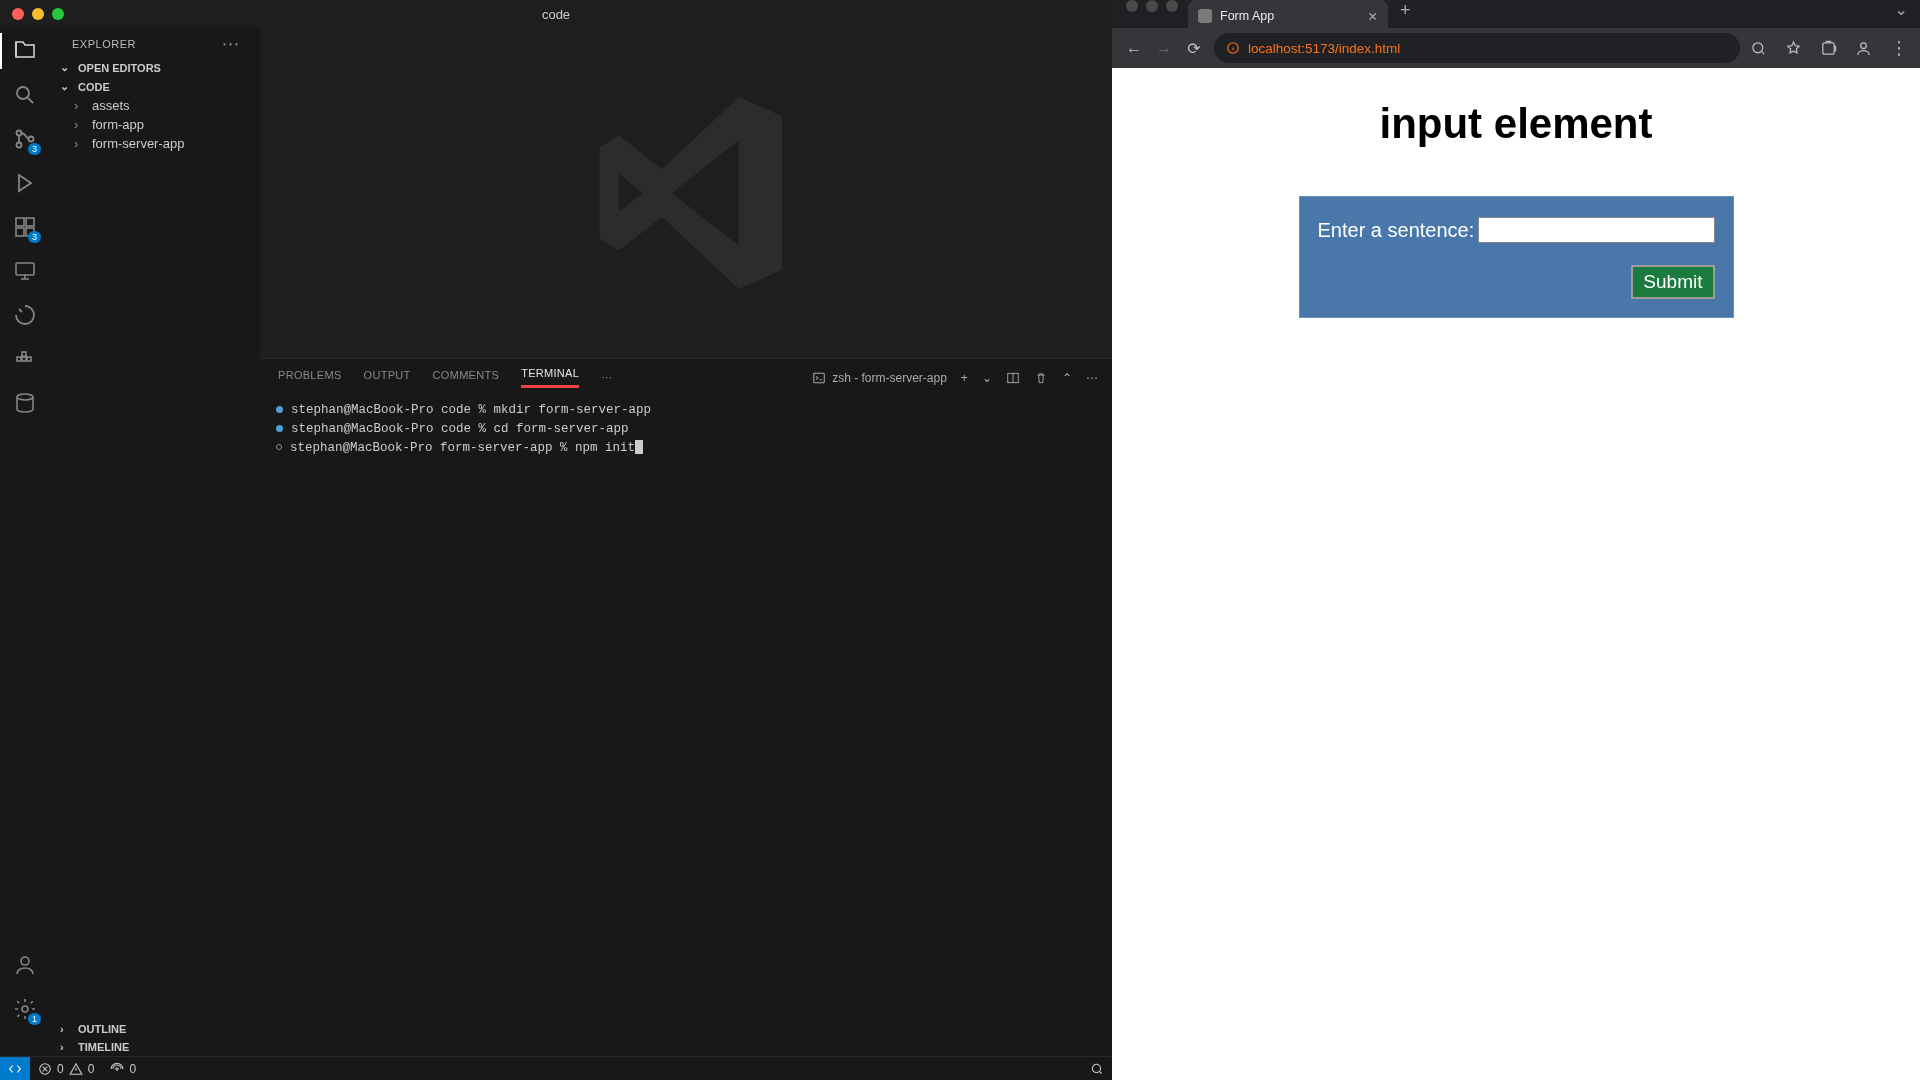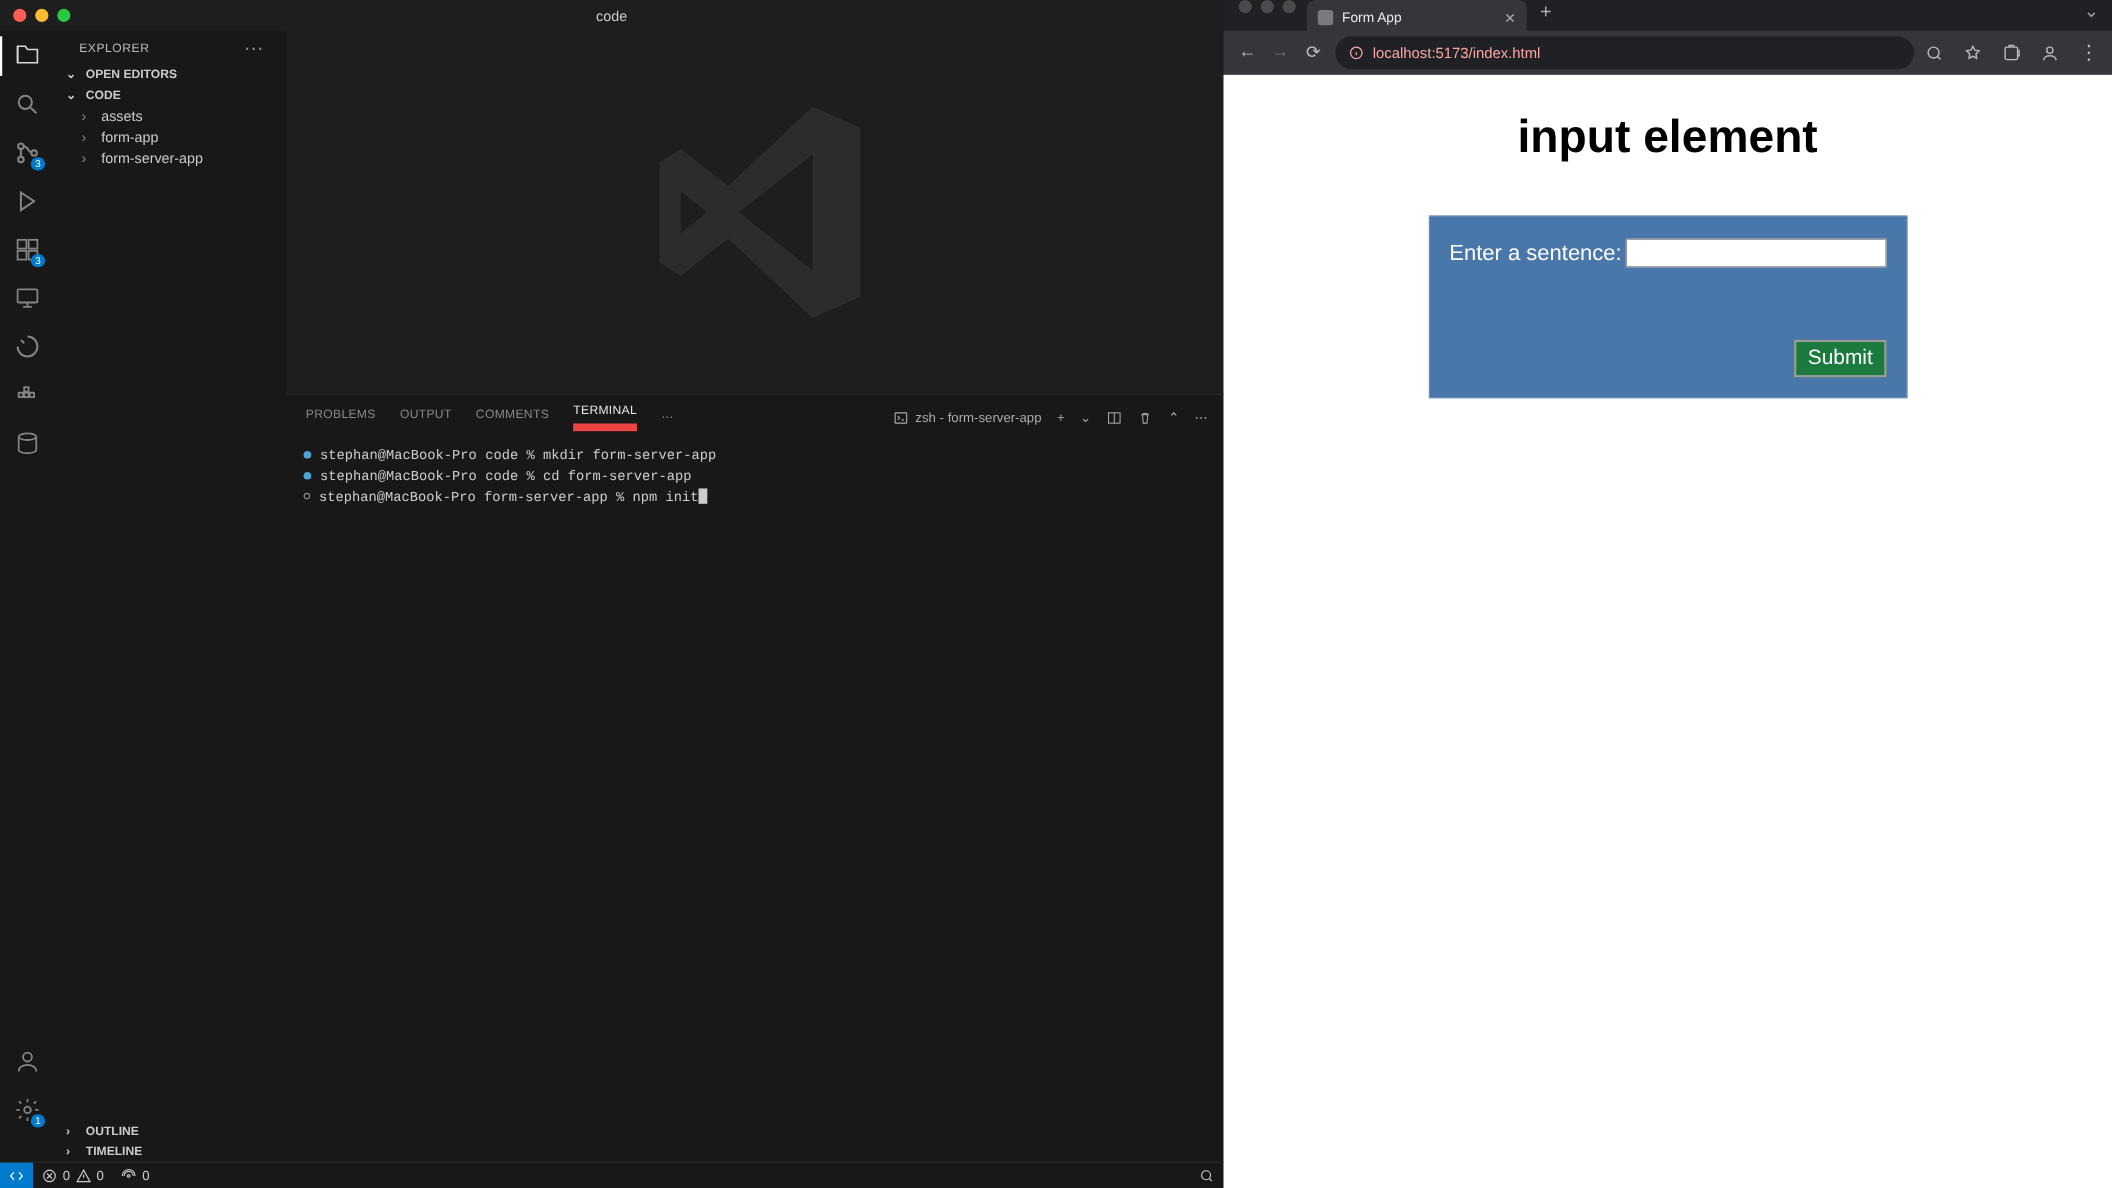--- a/index.html
+++ b/index.html
@@ -44,21 +44,21 @@
 
 .editor-col { flex:1; display:flex; flex-direction:column; min-width:0;}
 .editor-empty { flex: 0 0 330px; background:#1e1e1e; display:flex; align-items:center; justify-content:center;}
 .vscode-logo { width:240px; height:240px; opacity:0.06; }
 .vscode-logo svg { width:100%; height:100%;}
 
 
 .panel { flex:1; background:#181818; border-top:1px solid #2a2a2a; display:flex; flex-direction:column; min-height:0;}
 .panel-tabs { display:flex; align-items:center; gap:22px; padding: 8px 14px 4px 18px; font-size:11px; color:#888; border-bottom:1px solid transparent;}
 .panel-tab { padding-bottom:6px; cursor:default; letter-spacing:0.3px;}
-.panel-tab.active { color:#e7e7e7; border-bottom:7px solid #ef4444;}
+.panel-tab.active { color:#e7e7e7; border-bottom:3px solid #ef4444;}
 .panel-tools { margin-left:auto; display:flex; align-items:center; gap:14px; color:#aaa; font-size:12px;}
 .panel-tools .shellname { display:flex; align-items:center; gap:6px;}
 .panel-tools svg { width:14px; height:14px;}
 .term { flex:1; padding:8px 16px; font-family: Liberation Mono, monospace; font-size:12.5px; color:#ccc; line-height:1.5; overflow:hidden;}
 .term-line { white-space: pre; }
 .tdot { display:inline-block; width:7px; height:7px; border-radius:50%; background:#4ea1d3; margin-right:8px; vertical-align:middle;}
 .tdot.hollow { background:transparent; border:1px solid #888; width:6px; height:6px;}
 .cursor { display:inline-block; width:8px; height:14px; background:#ccc; vertical-align:middle;}
 
 
@@ -73,30 +73,30 @@
 .browser-tabs { height:28px; background:#202124; display:flex; padding-left:8px;}
 .btab-traffic { display:flex; gap:8px; padding:0 10px 10px 6px;}
 .btab-traffic .tl { background:#4a4a4a;}
 .btab { background:#35363a; color:#e8eaed; height:32px; border-radius:8px 8px 0 0; display:flex; align-items:center; gap:8px; padding:0 10px; font-size:12.5px; min-width:200px;}
 .btab .favicon { width:14px; height:14px; border-radius:3px; background:#7a7a7a;}
 .btab .tab-close { margin-left:auto; color:#aaa;}
 .btab-add { color:#aaa; padding:0 12px 6px 12px; font-size:18px;}
 .browser-controls-right { margin-left:auto; padding:0 12px 6px 0; color:#aaa;}
 .browser-toolbar { height:40px; background:#35363a; display:flex; align-items:center; gap:10px; padding:0 12px; color:#bdbdbd;}
 .nav-btn { width:20px; display:flex; justify-content:center;}
-.addr { flex:1; background:#202124; border-radius:20px; height:30px; display:flex; align-items:center; gap:8px; padding:0 12px; color:#fca5a5; font-size:13.5px;}
+.addr { flex:1; background:#202124; border-radius:20px; height:30px; display:flex; align-items:center; gap:8px; padding:0 12px; color:#f97316; font-size:13.5px;}
 .toolbar-icons { display:flex; align-items:center; gap:18px; color:#bbb;}
 .toolbar-icons svg{width:17px;height:17px;}
 .browser-page { flex:1; background:#fff; display:flex; flex-direction:column; align-items:center; padding-top:32px;}
 .page-h1 { font-size:42px; font-weight:800; color:#000; font-family: Arial, sans-serif; margin-bottom:48px;}
 .form-box { background:#4a77aa; border:1px solid #6b91ba; width:435px; padding:20px 18px 18px 18px;}
 .form-row { display:flex; align-items:center; color:#fff; font-size:20px; font-family: Arial, sans-serif;}
 .form-row input[type=text] { flex:1; height:26px; margin-left:4px; border:1px solid #888; background:#fff;}
 .form-actions { display:flex; justify-content:flex-end; margin-top:22px;}
-.submit-btn { background:#1b7a3e; color:#fff; border:2px solid #9c9c9c; font-size:19px; padding:4px 10px; font-family: Arial, sans-serif; cursor:pointer;margin-top:44px;}
+.submit-btn { background:#1b7a3e; color:#fff; border:2px solid #9c9c9c; font-size:19px; padding:4px 10px; font-family: Arial, sans-serif; cursor:pointer;}
 </style>
 </head>
 <body>
 
 <div class="vscode">
 
   <div class="mac-titlebar">
     <div class="traffic-lights">
       <div class="tl tl-red"></div>
       <div class="tl tl-yellow"></div>

